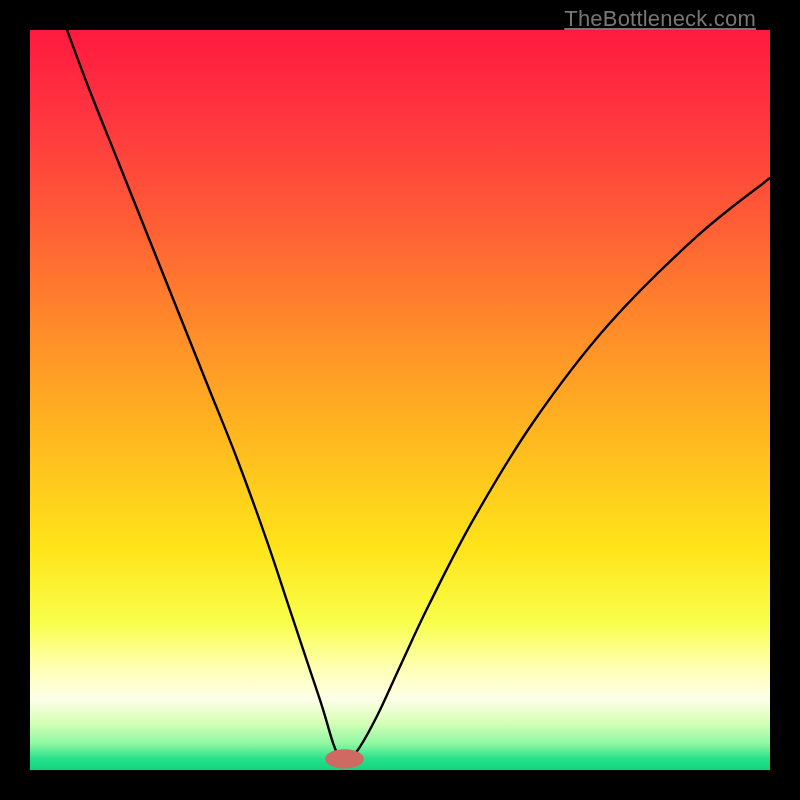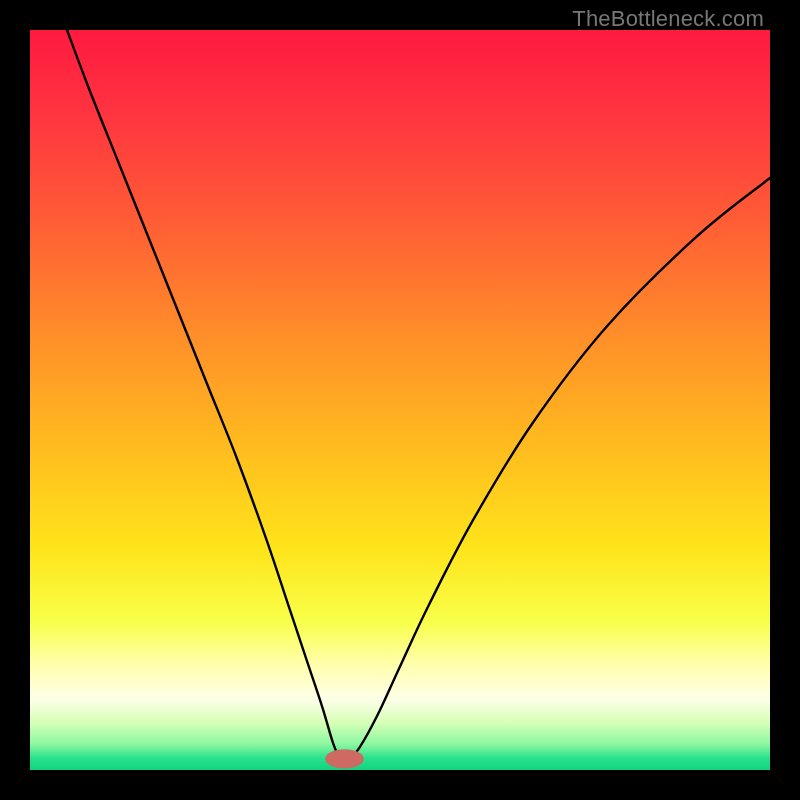--- a/index.html
+++ b/index.html
@@ -22,26 +22,27 @@
   .plot-area {
     position: absolute;
     left: 0;
     top: 0;
     width: 740px;
     height: 740px;
   }
   .watermark {
     position: absolute;
     top: 6px;
-    right: 36px;
+    right: 44px;
     color: #777;
     font-size: 22px;
     font-weight: 500;
     letter-spacing: 0.2px;
     font-family: Arial, Helvetica, sans-serif;
+    text-decoration: underline;
   }
   svg {
     display: block;
   }
 </style>
 </head>
 <body>
 
 <div class="watermark">TheBottleneck.com</div>
 

